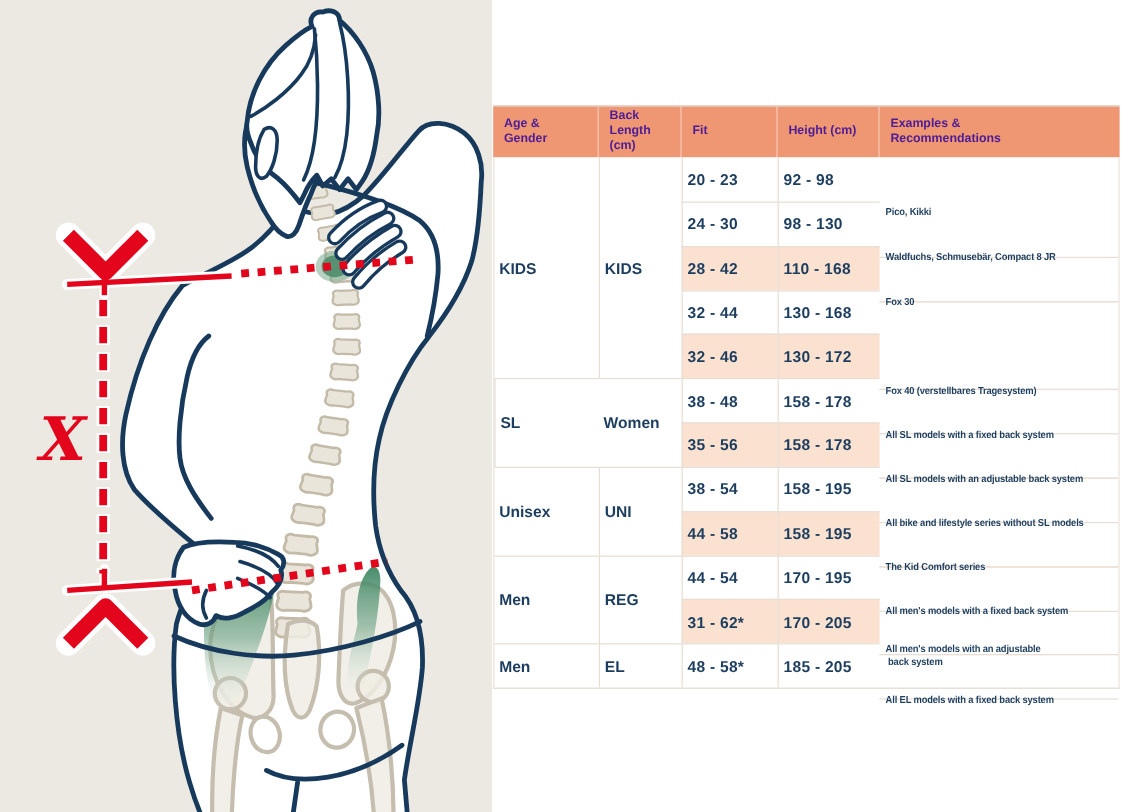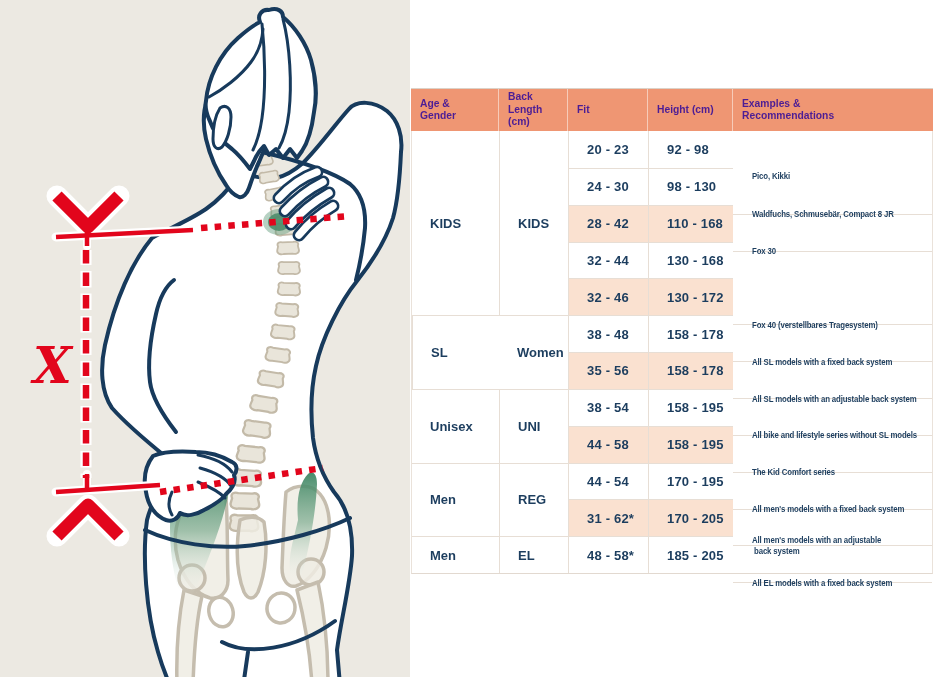--- a/index.html
+++ b/index.html
@@ -5,21 +5,21 @@
   html,body{margin:0;padding:0;}
   body{width:936px;height:677px;position:relative;font-family:"Liberation Sans",sans-serif;background:#ffffff;overflow:hidden;}
   .panel{position:absolute;left:0;top:0;width:410px;height:677px;background:#ECE9E2;}
   .sizing-table{position:absolute;left:411px;top:88px;width:522px;}
   .thead{display:grid;grid-template-columns:87px 69px 80px 85px 1fr;height:43px;background:#EF9673;color:#4c1d95;border-top:1px solid #DCD2C8;box-sizing:border-box;}
   .th{display:flex;align-items:center;font-size:10.3px;font-weight:700;line-height:1.2;padding:2px 6px 2px 9px;border-left:1px solid rgba(255,255,255,.5);box-sizing:border-box;}
   .th:first-child{border-left:none;}
   .th .wrap{display:block;max-width:125px;}
   .th:first-child .wrap{max-width:52px;}
   .tbody{display:grid;grid-template-columns:87px 69px 80px 85px 1fr;grid-auto-rows:36.85px;border-bottom:1px solid #E2D9D0;border-left:1px solid #EAE2DA;border-right:1px solid #EAE2DA;box-sizing:border-box;}
-  .cell{display:flex;align-items:center;font-size:13px;font-weight:600;color:#1C3D5E;padding-left:18px;border-top:1px solid #E7DED5;box-sizing:border-box;}
+  .cell{display:flex;align-items:center;font-size:13px;font-weight:600;color:#1C3D5E;padding-left:4px;border-top:1px solid #E7DED5;box-sizing:border-box;}
   .cell.r0{border-top:none;}
   .fit,.back,.hgt,.ex{border-left:1px solid #E7DED5;}
   .back,.hgt{letter-spacing:.2px;}
   .ex{font-size:8.5px;font-weight:700;padding-right:0;line-height:1.3;margin-top:46px;}
   .exw{display:inline-block;white-space:pre;transform:scaleX(.92);transform-origin:left center;letter-spacing:-.15px;}
   .hl{background:#FAE1D0;}
 </style>
 </head>
 <body>
 

